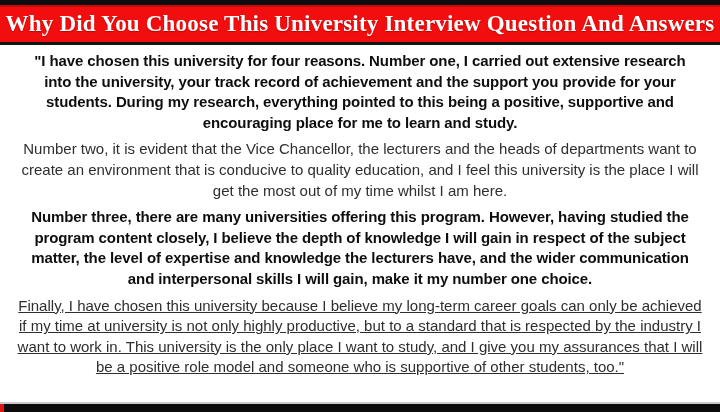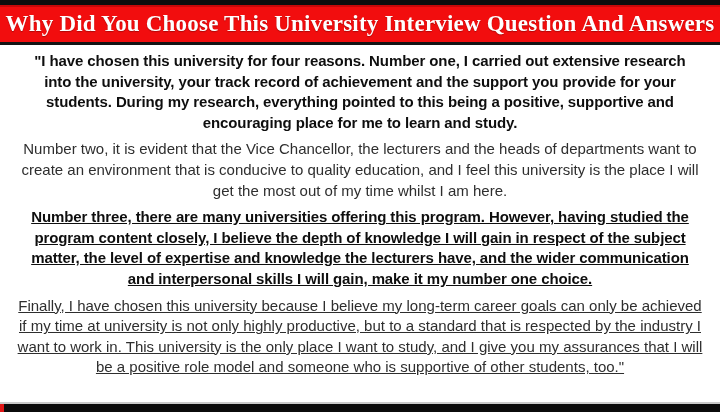--- a/index.html
+++ b/index.html
@@ -39,21 +39,21 @@
   }
   .para {
     margin: 0 auto 6px auto;
     font-size: 15px;
     line-height: 20.6px;
   }
   .para.bold    { font-weight: bold; color: #0e0e0e; letter-spacing: -0.1px; }
   .para.regular { font-weight: 400;  color: #2e2e2e; }
   .w1 { max-width: 656px; }
   .w2 { max-width: 692px; }
-  .w3 { max-width: 672px; text-decoration: underline; }
+  .w3 { max-width: 672px; }
   .w4 { max-width: 692px; text-decoration: underline; }
   .bottom-wrap {
     position: absolute;
     left: 0; right: 0; bottom: 0;
   }
   .bottom-shadow {
     height: 2px;
     background: #c9c9c9;
   }
   .bottom-bar {

